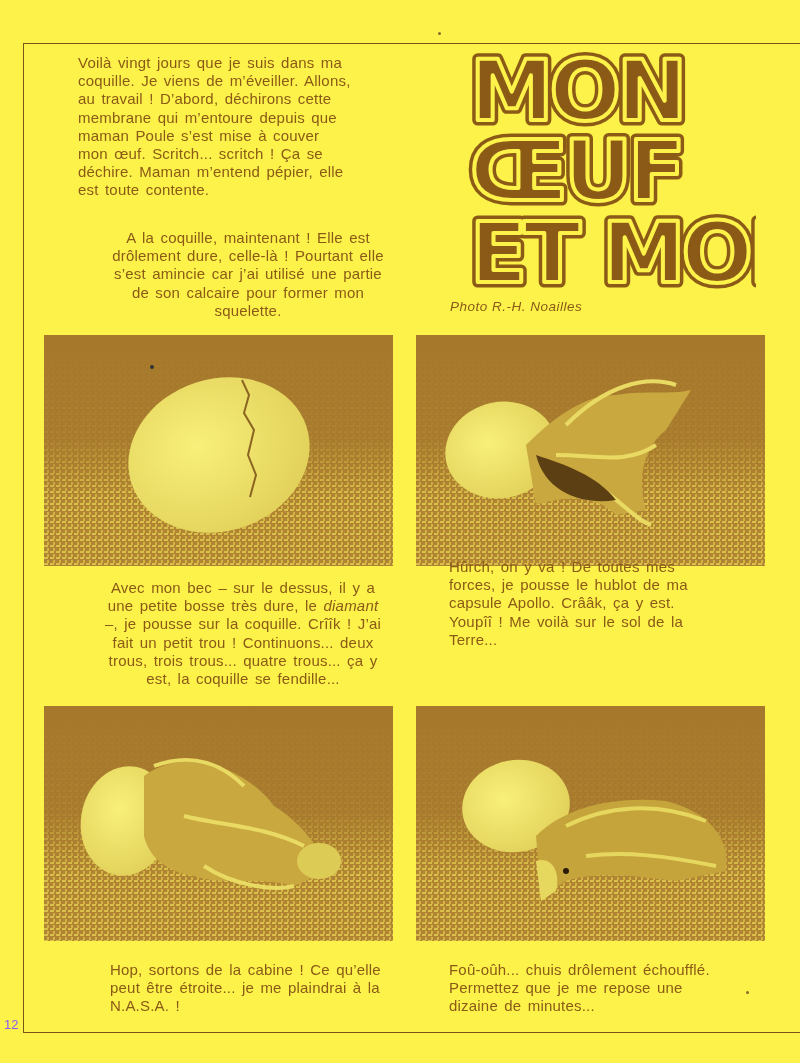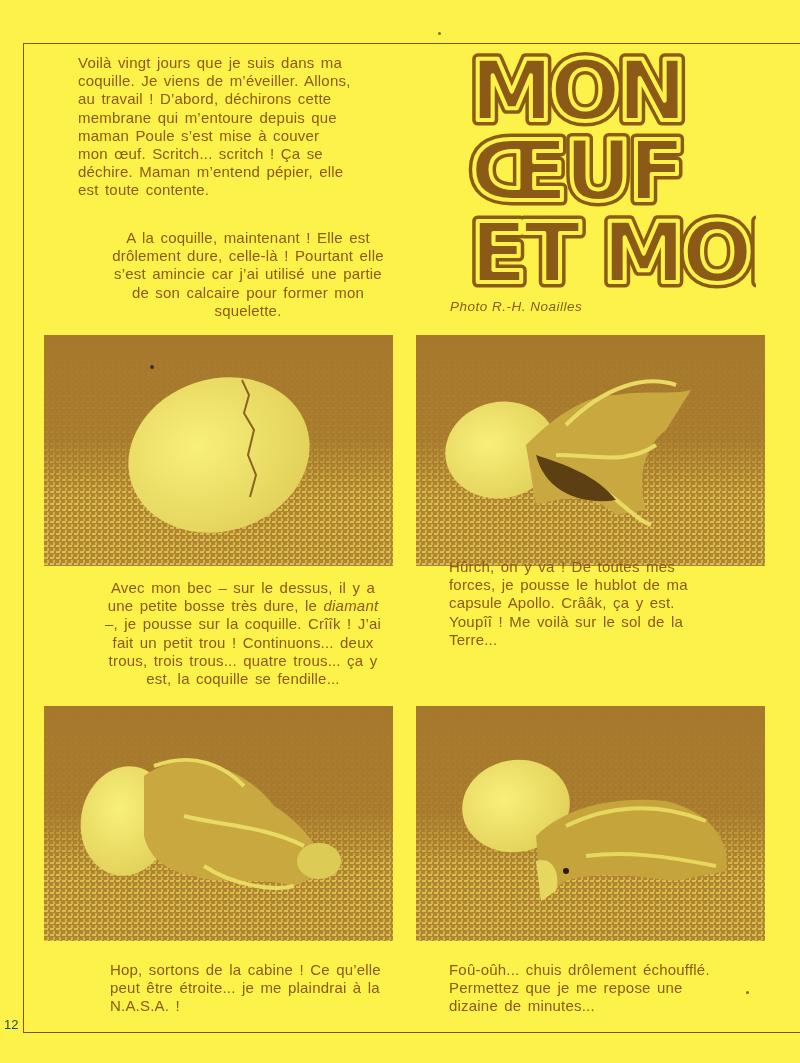--- a/index.html
+++ b/index.html
@@ -25,21 +25,21 @@
   .title-svg { position:absolute; left:446px; top:48px;margin-left:20px; }
   .credit {
     position:absolute; left:450px; top:299px; font-size:13.5px; font-style:italic;
     letter-spacing:0.5px;
   }
   .photo {
     position:absolute; overflow:hidden;
     background:#a87a2e;
   }
   .photo svg { display:block; width:100%; height:100%; }
-  .pagenum { position:absolute; left:4px; top:1017px; font-size:13px; color:#14532d; }
+  .pagenum { position:absolute; left:4px; top:1017px; font-size:13px; color:#8b5cf6; }
 </style>
 </head>
 <body>
 
 <div class="frame"></div>
 <div class="dot" style="left:438px;top:32px;"></div>
 <div class="dot" style="left:746px;top:991px;"></div>
 
 <p class="para" style="left:78px;top:54px;width:340px;">Voilà vingt jours que je suis dans ma
 coquille. Je viens de m’éveiller. Allons,

